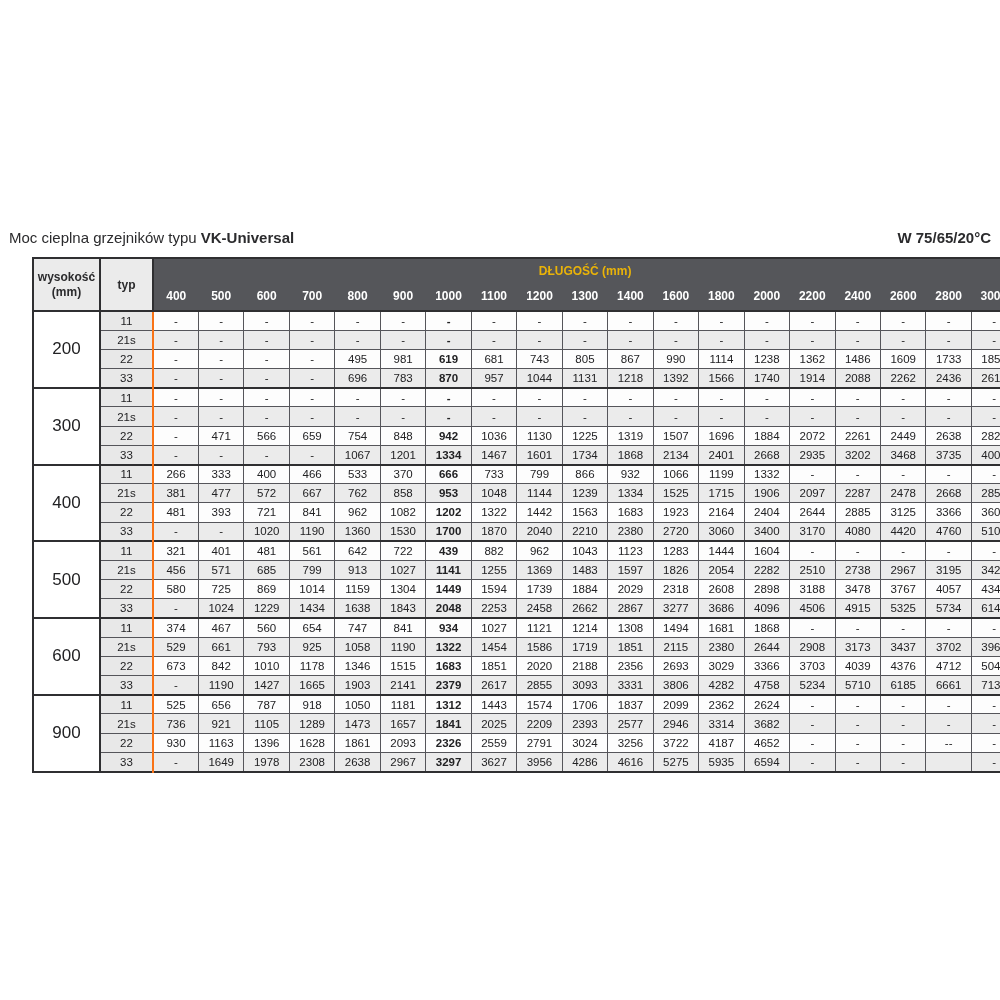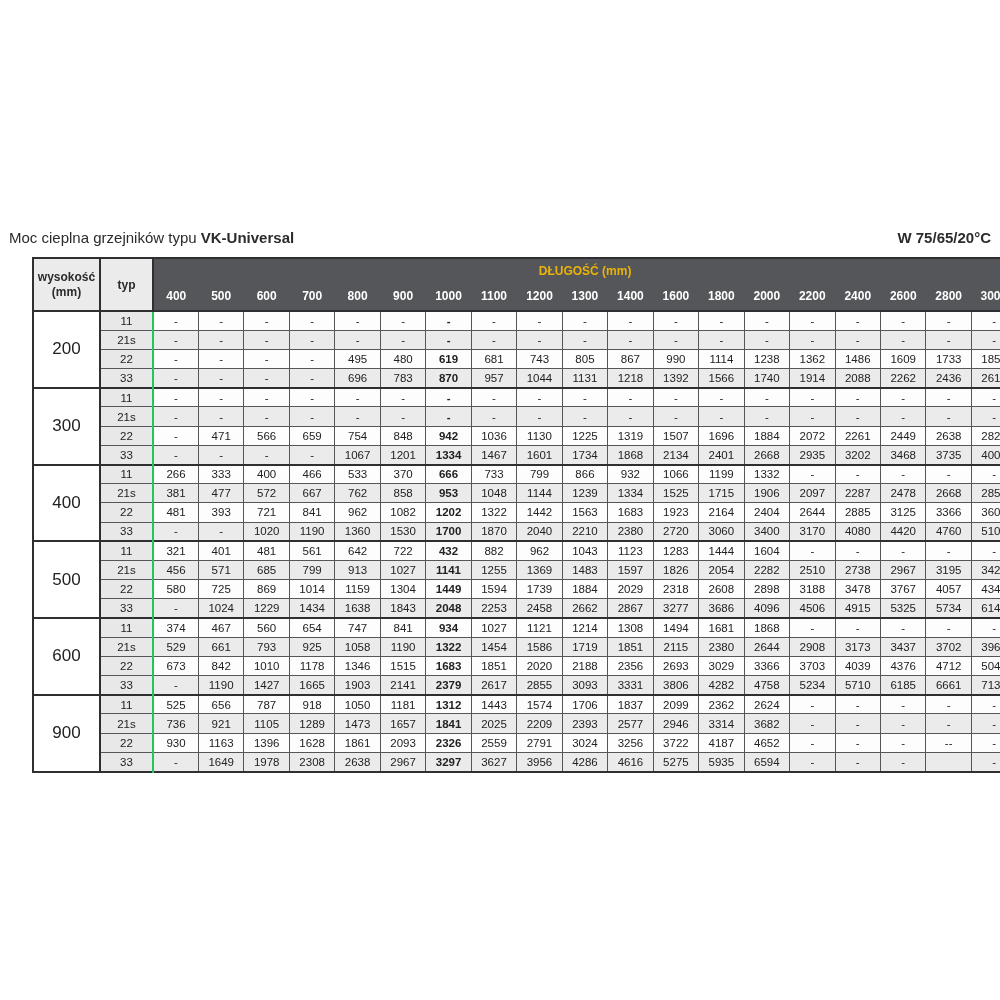--- a/index.html
+++ b/index.html
@@ -32,21 +32,21 @@
 
   
   tbody td { font-size:11.5px; text-align:center; vertical-align:middle;
     height:19.2px; border:1px solid #55555a; background:#fdfdfd;
     color:#222224; overflow:hidden; white-space:nowrap; }
   tbody tr.stripe td { background:#ebebeb; }
   tbody tr.group-start td { border-top:2px solid #2f2f31; }
   td.height-cell { background:#ffffff !important; font-size:17px;
     border-left:2px solid #2f2f31; border-right:2px solid #2f2f31;border-radius:16px; }
   td.typ-cell { background:#e8e8e8 !important;
-    border-right:2px solid #22c55e; }
+    border-right:2px solid #f97316; }
   td.bold-col, th.bold-col { font-weight:bold; }
 </style>
 </head>
 <body>
 
 <div class="page">
 
   <div class="title-bar">
     <div class="title-left">
       <span>Moc cieplna grzejników typu </span><span class="title-product">VK-Universal</span>
@@ -154,21 +154,21 @@
             <td>-</td>
             <td>-</td>
           </tr>
           <tr>
             <td class="typ-cell">22</td>
             <td>-</td>
             <td>-</td>
             <td>-</td>
             <td>-</td>
             <td>495</td>
-            <td>480</td>
+            <td>981</td>
             <td class="bold-col">619</td>
             <td>681</td>
             <td>743</td>
             <td>805</td>
             <td>867</td>
             <td>990</td>
             <td>1114</td>
             <td>1238</td>
             <td>1362</td>
             <td>1486</td>
@@ -378,21 +378,21 @@
           </tr>
           <tr class="group-start">
             <td class="height-cell" rowspan="4">500</td>
             <td class="typ-cell">11</td>
             <td>321</td>
             <td>401</td>
             <td>481</td>
             <td>561</td>
             <td>642</td>
             <td>722</td>
-            <td class="bold-col">432</td>
+            <td class="bold-col">439</td>
             <td>882</td>
             <td>962</td>
             <td>1043</td>
             <td>1123</td>
             <td>1283</td>
             <td>1444</td>
             <td>1604</td>
             <td>-</td>
             <td>-</td>
             <td>-</td>

